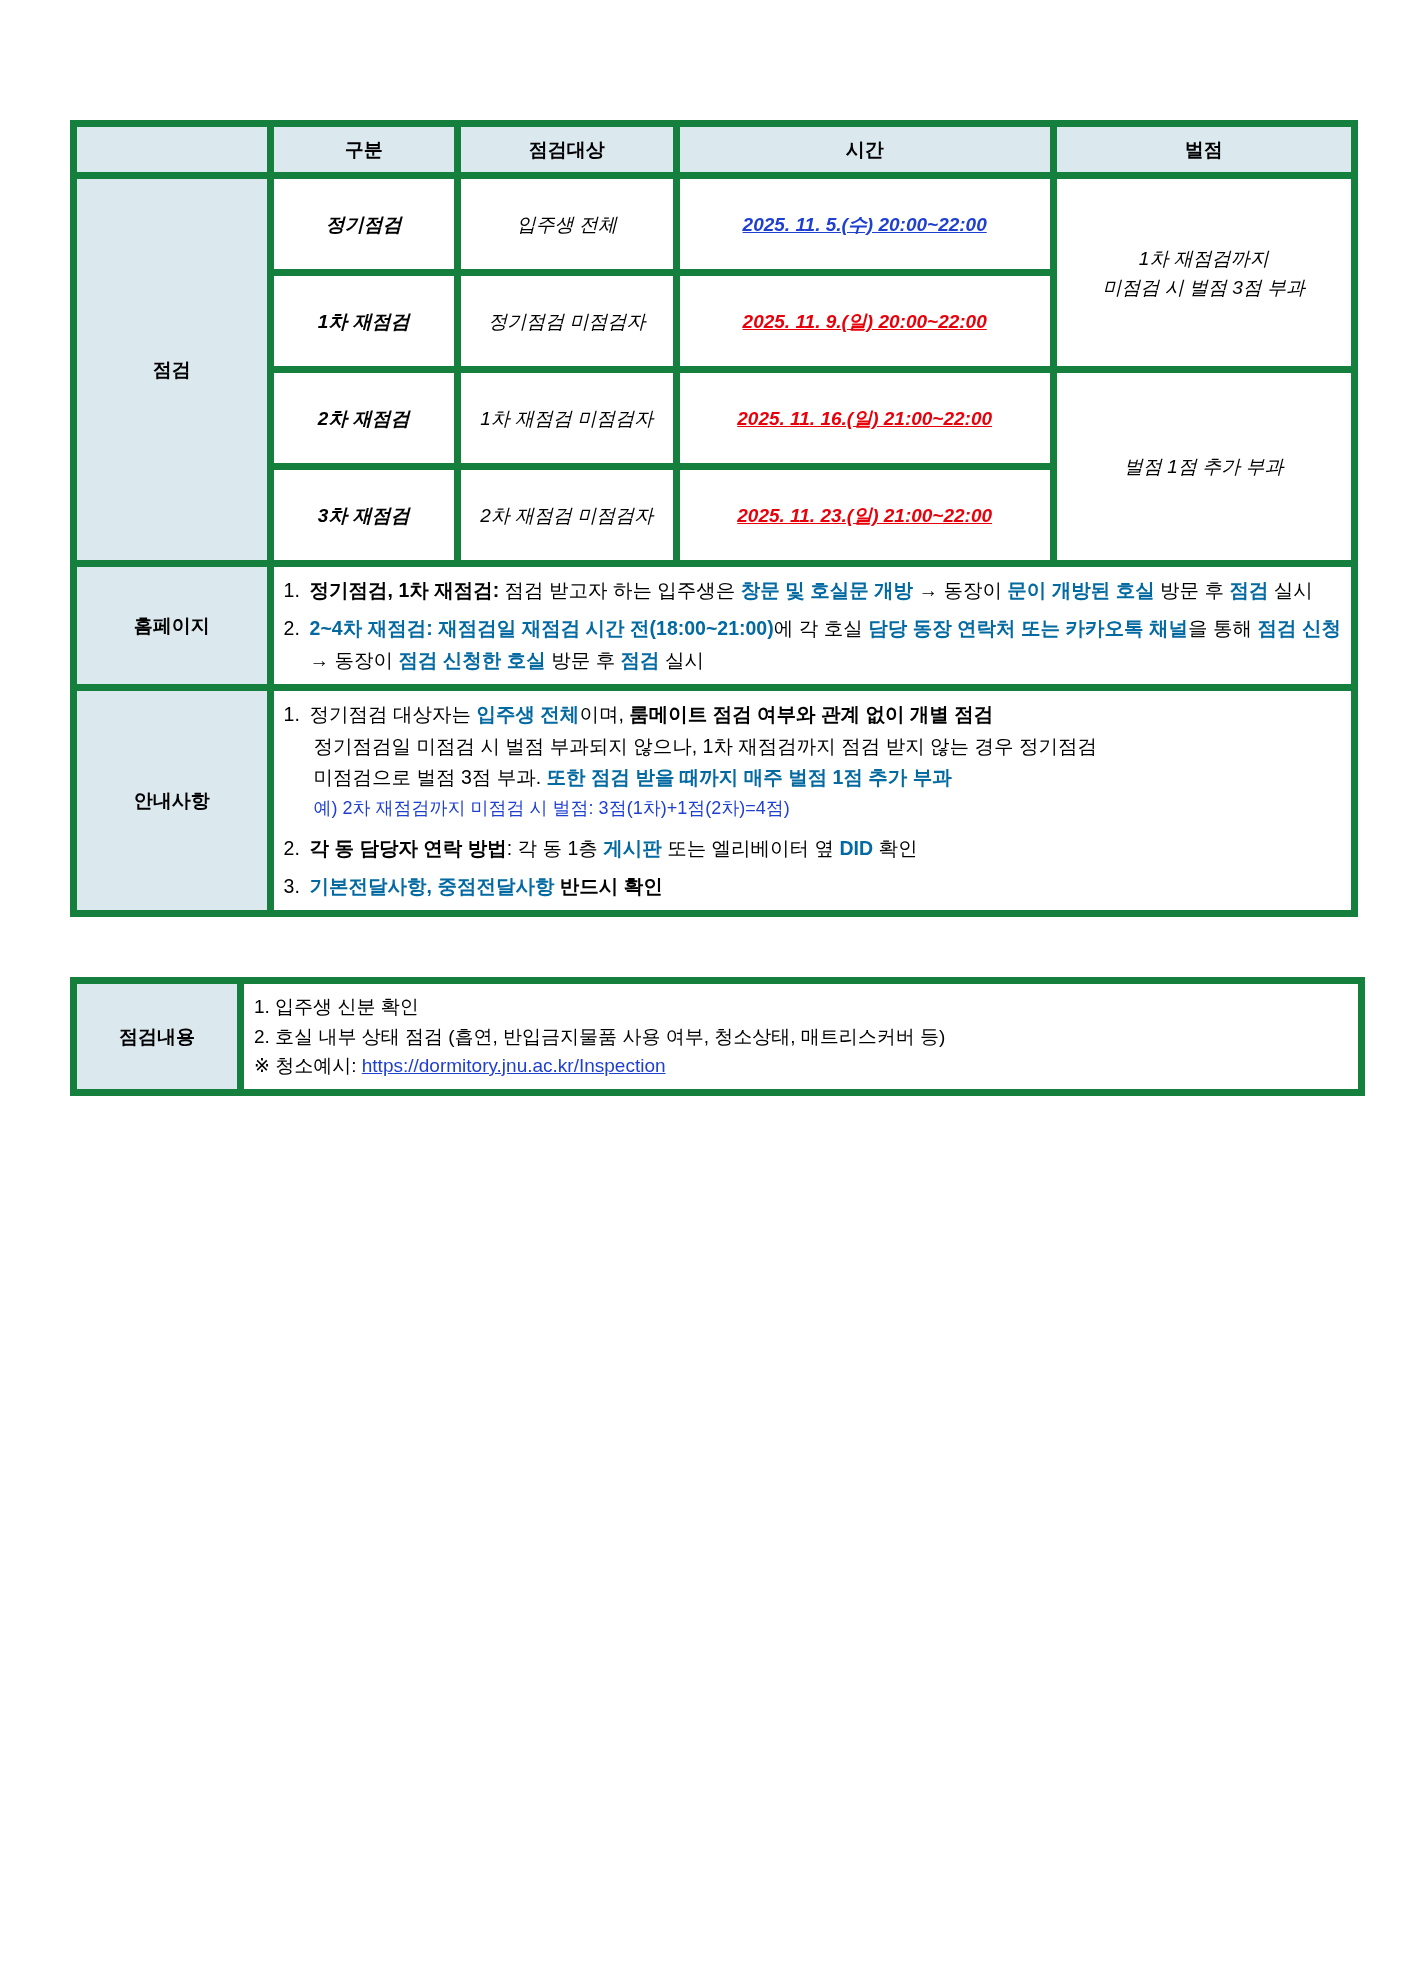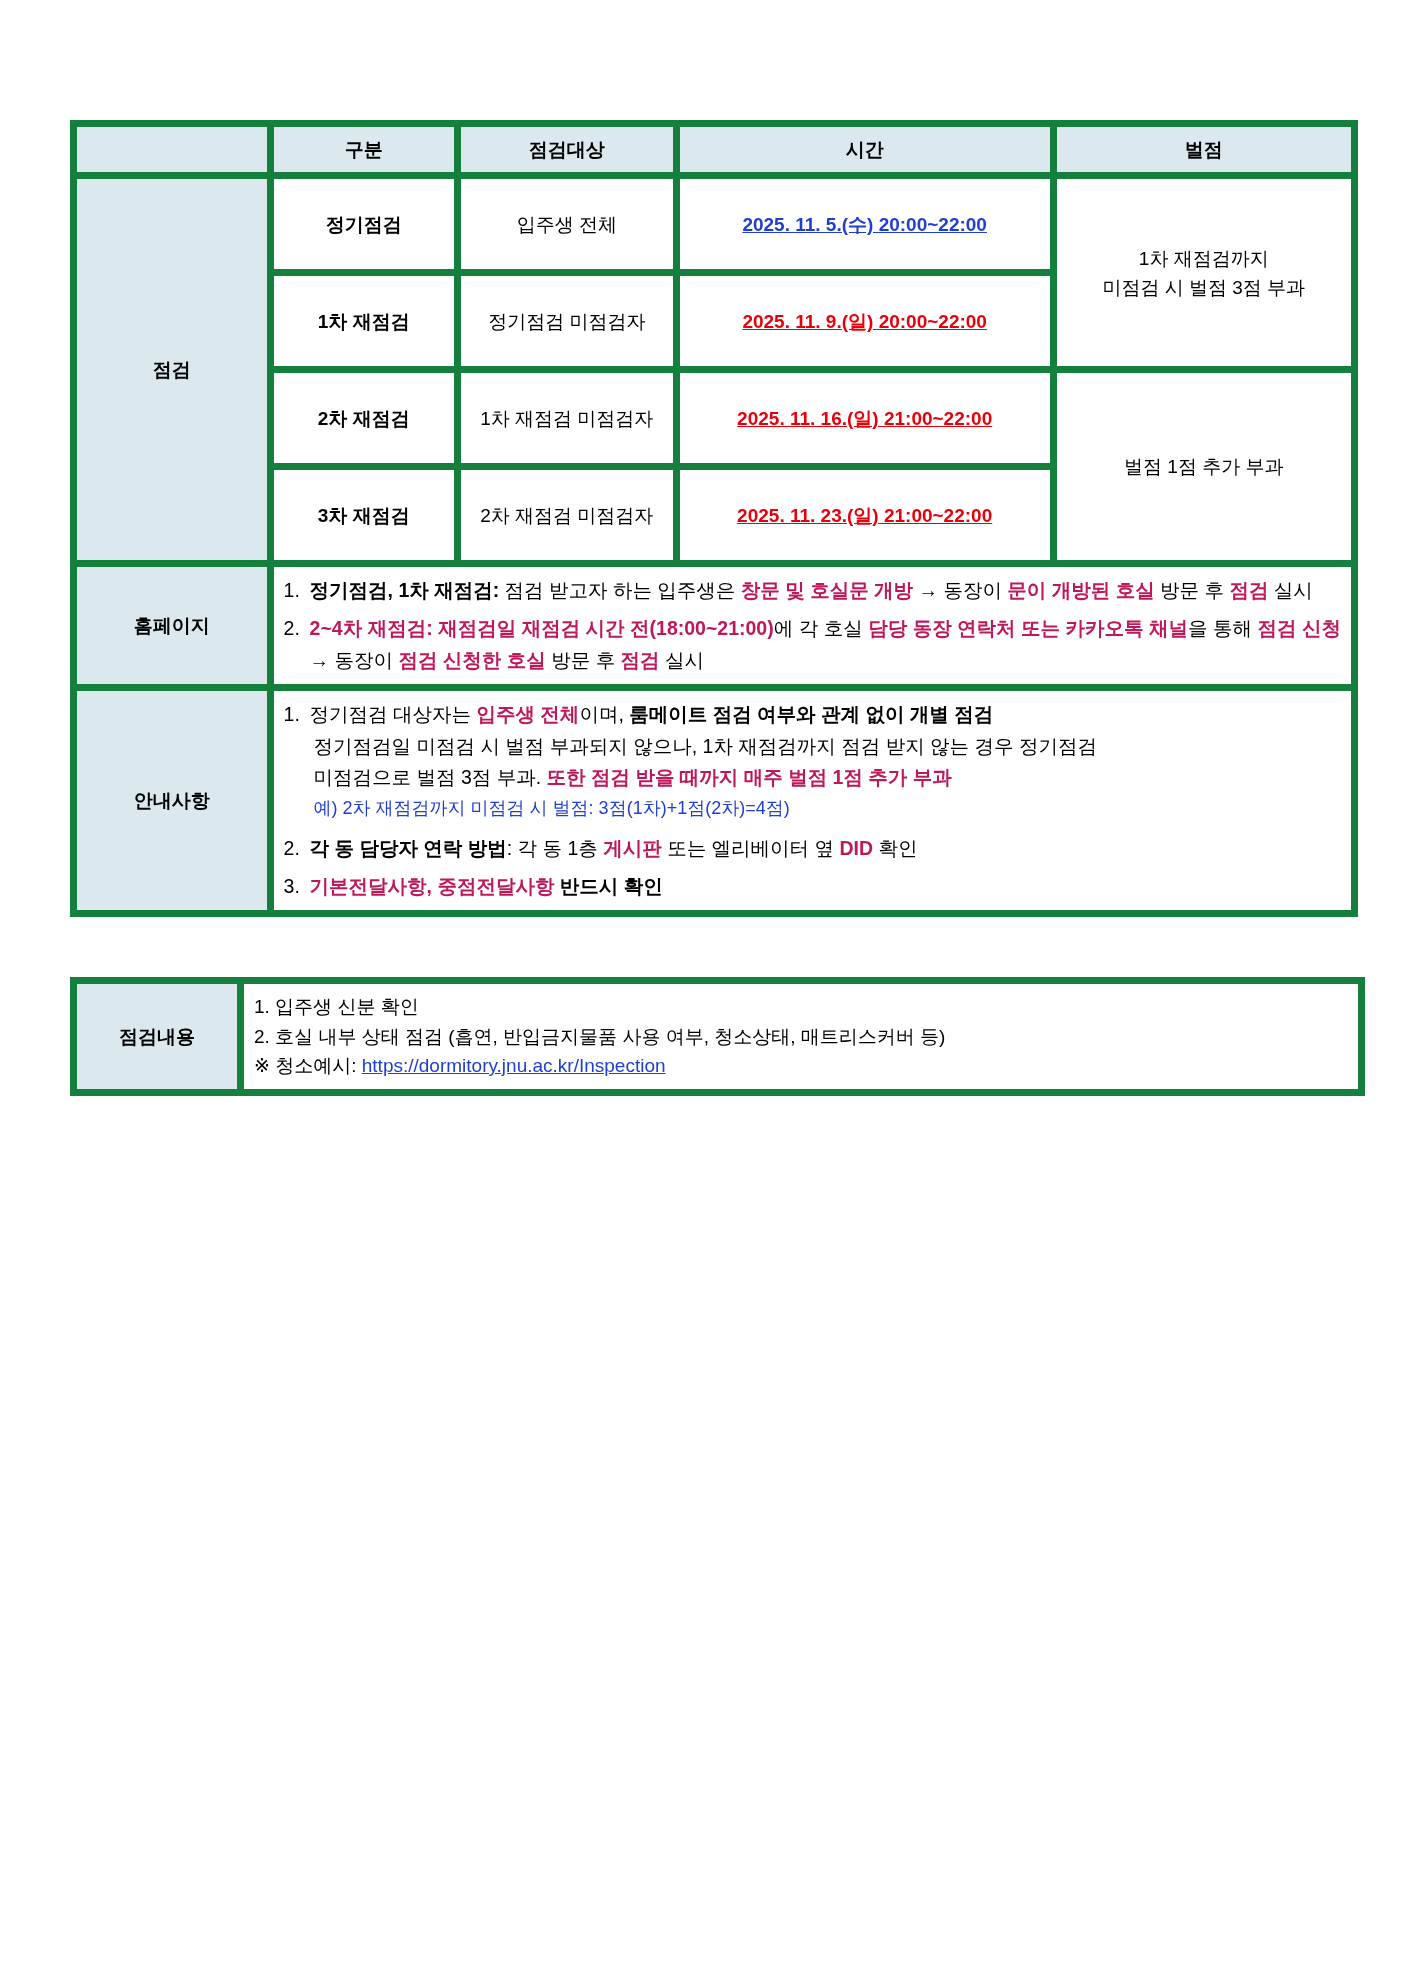--- a/index.html
+++ b/index.html
@@ -61,23 +61,23 @@
     text-align: center;
     font-weight: bold;
     font-size: 19.5px;
   }
   .lbl {
     background: #dbe9ef;
     text-align: center;
     font-weight: bold;
     font-size: 19.5px;
   }
-  .c { text-align: center; }
+  .c { text-align: center; font-style: italic; }
   .b { font-weight: bold; }
-  .red { color: #be185d; font-weight: bold; }
+  .red { color: #0369a1; font-weight: bold; }
   .blue { color: #1f3fd0; }
   .ul-blue { color: #1f3fd0; text-decoration: underline; }
   .ul-red { color: #e8000b; text-decoration: underline; }
   .link { color: #1f3fd0; text-decoration: underline; }
   .cell-pad { padding: 14px 16px; }
   ol.num {
     margin: 0;
     padding: 0;
     list-style: none;
   }

